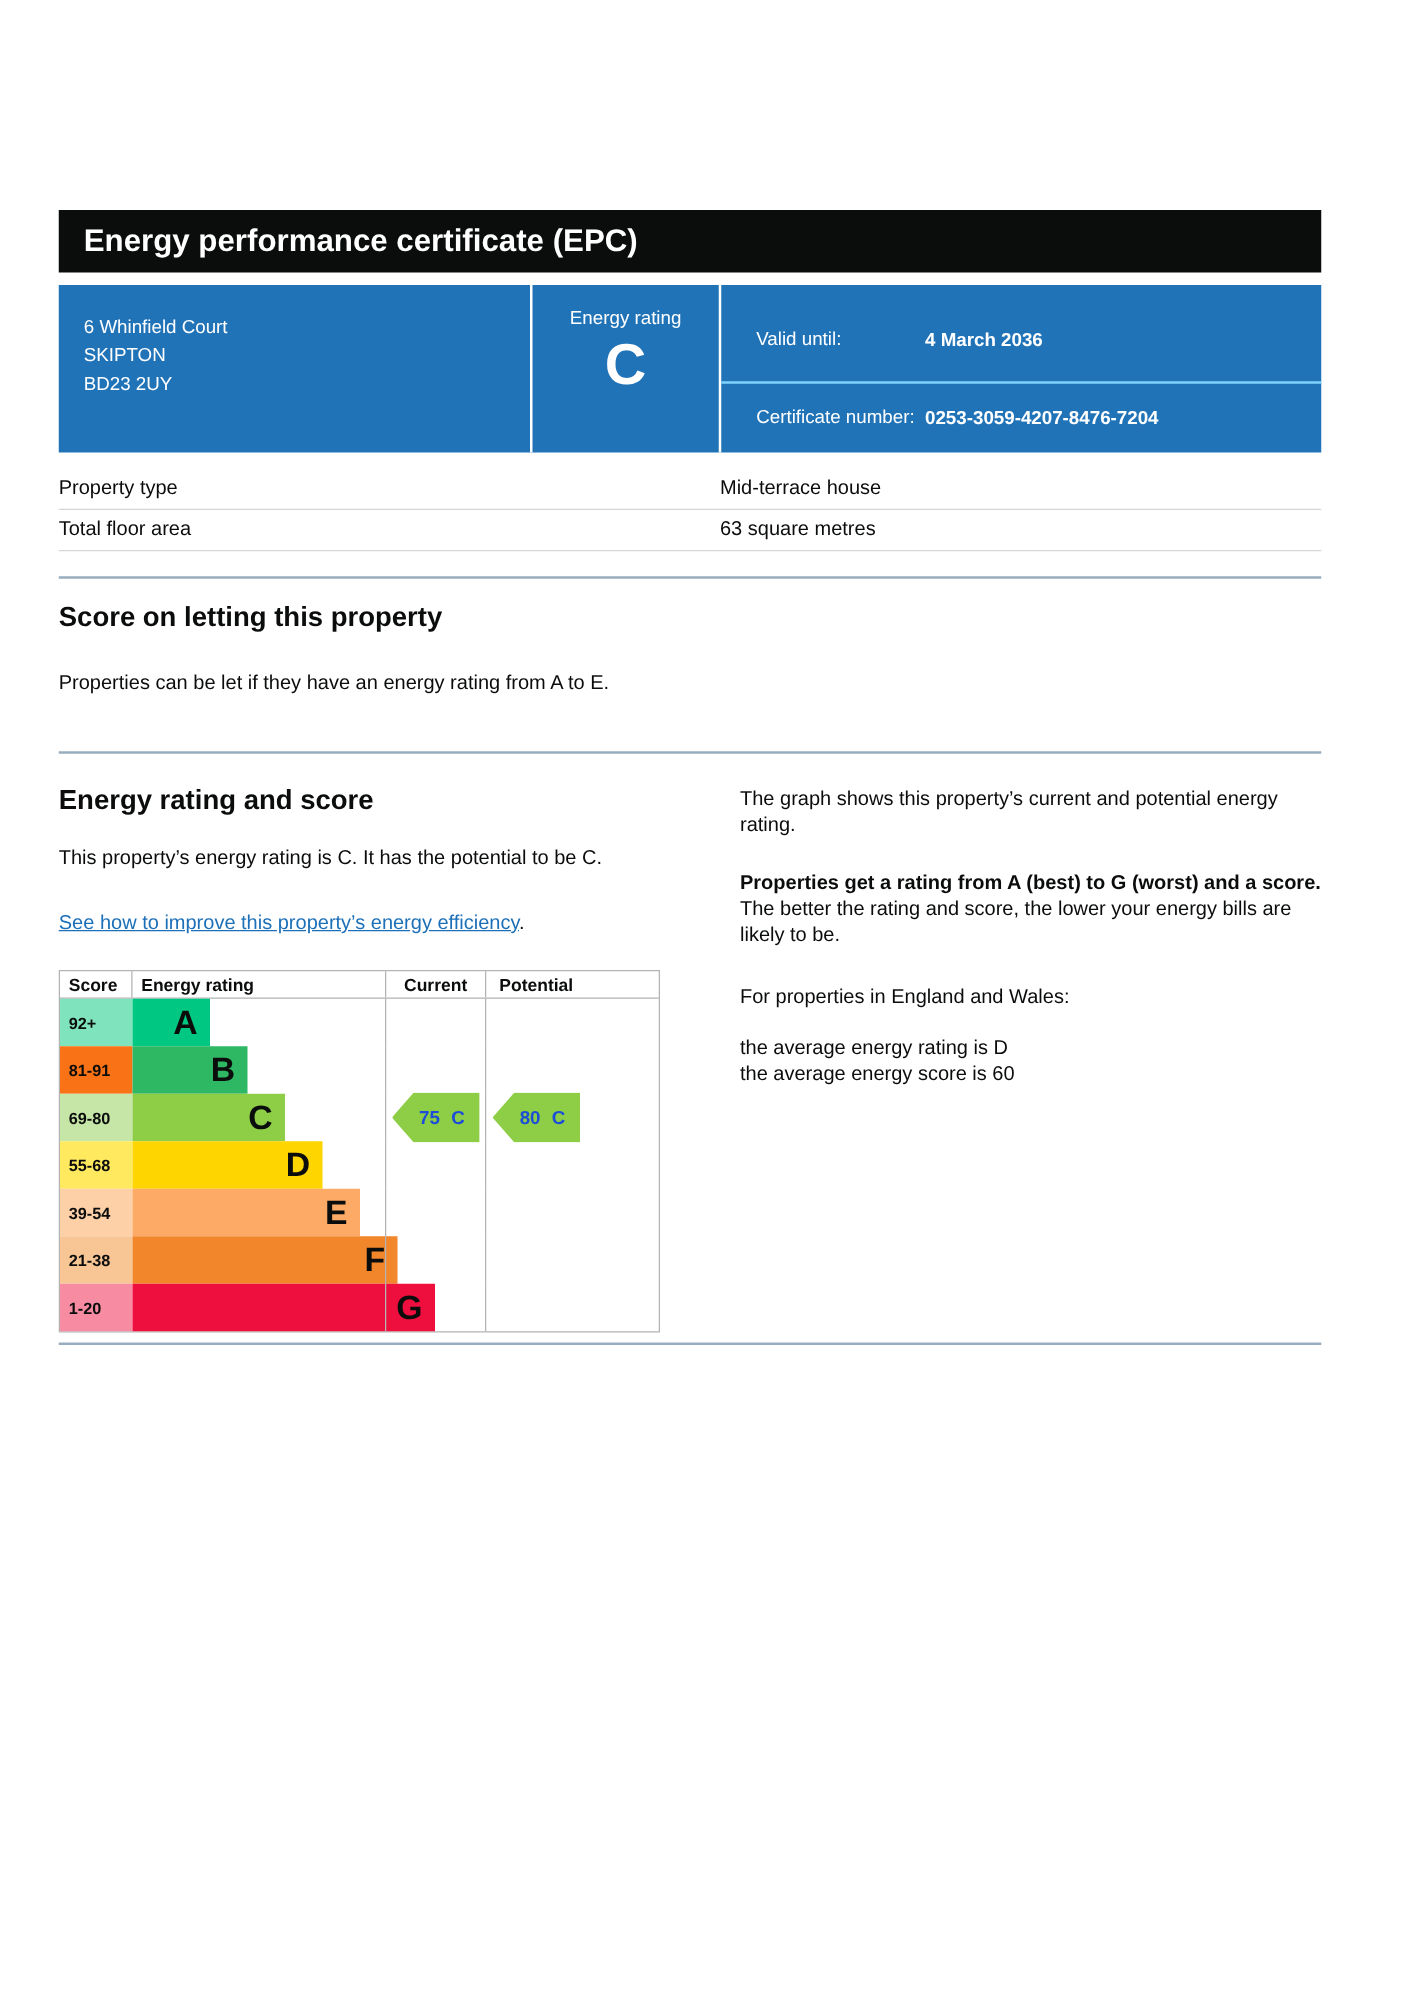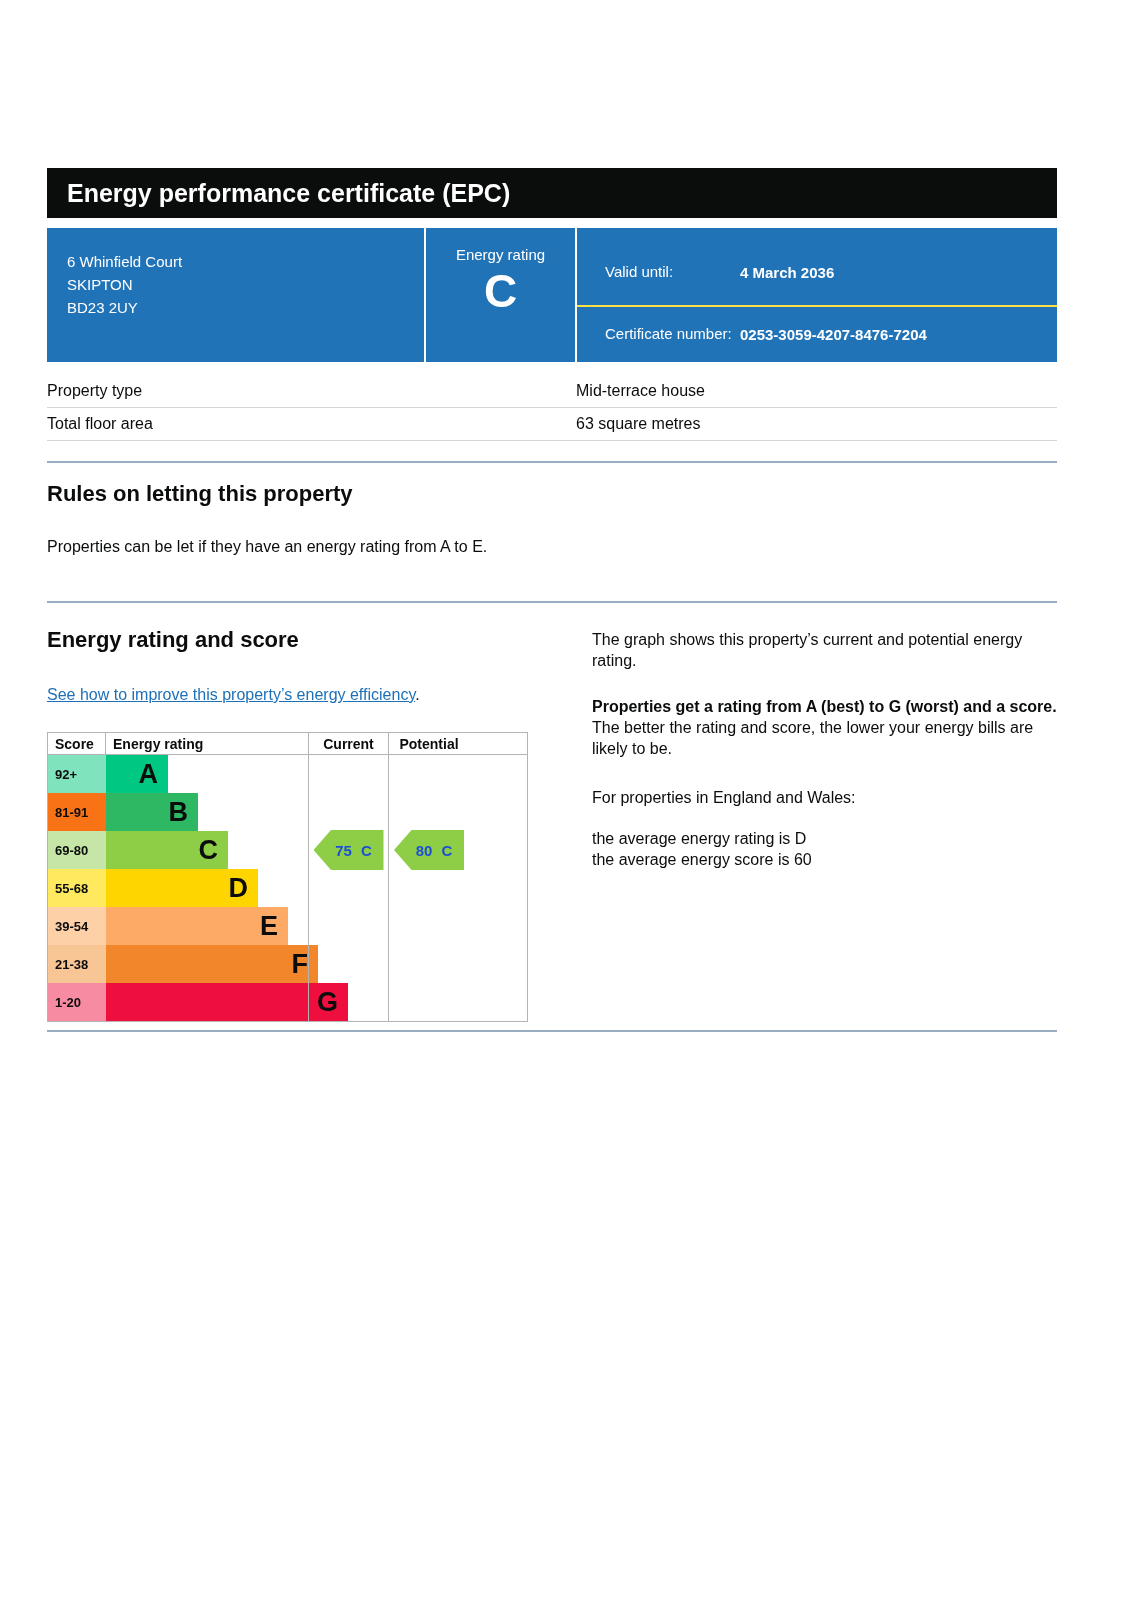--- a/index.html
+++ b/index.html
@@ -20,21 +20,21 @@
   .bluebox { margin-top:10px; height:134px; background:#2173b8; color:#ffffff; display:flex; }
   .bb-address { width:377px; padding:22px 0 0 20px; font-size:15px; line-height:23px; }
   .bb-rating {
     width:153px; border-left:2px solid #ffffff; border-right:2px solid #ffffff;
     display:flex; flex-direction:column; align-items:center; padding-top:18px;
   }
   .bb-rating .lbl { font-size:15px; }
   .bb-rating .big { font-size:46px; font-weight:bold; line-height:56px; }
   .bb-right { flex:1; display:flex; flex-direction:column; }
   .bb-row { display:flex; align-items:center; padding-left:28px; }
-  .bb-row.r1 { height:72px; border-bottom:2px solid #fde047;margin-top:12px; }
+  .bb-row.r1 { height:72px; border-bottom:2px solid #7dd3fc;margin-top:12px; }
   .bb-row.r2 { height:60px; }
   .bb-label { width:135px; font-size:15px; line-height:20px; }
   .bb-value { font-size:15px; font-weight:bold; }
 
   
   .ptable { margin-top:13px; font-size:16px; }
   .prow { display:flex; align-items:center; height:33px; border-bottom:1px solid #d6d6d6; }
   .prow .plabel { width:529px; }
 
   .bluerule { height:2px; background:#98adbf; border:0; }
@@ -119,29 +119,30 @@
       <span>Mid-terrace house</span>
     </div>
     <div class="prow">
       <span class="plabel">Total floor area</span>
       <span>63 square metres</span>
     </div>
   </div>
 
   <div class="bluerule rule1"></div>
 
-  <h2 class="section rules-h">Rules on letting this property</h2>
+  <h2 class="section rules-h">Score on letting this property</h2>
   <p class="rules-p1">Properties can be let if they have an energy rating from A to E.</p>
 
   <div class="bluerule rule2"></div>
 
   <div class="cols">
 
     <div class="col-left">
       <h2 class="section">Energy rating and score</h2>
+      <p class="intro">This property’s energy rating is C. It has the potential to be C.</p>
       <p class="improve"><a class="govlink" href="#">See how to improve this property’s energy efficiency</a><span>.</span></p>
 
       <div class="epc-chart">
         <div class="epc-head">
           <div class="h-score">Score</div>
           <div class="h-rating">Energy rating</div>
           <div class="h-cur">Current</div>
           <div class="h-pot">Potential</div>
         </div>
         <div>

